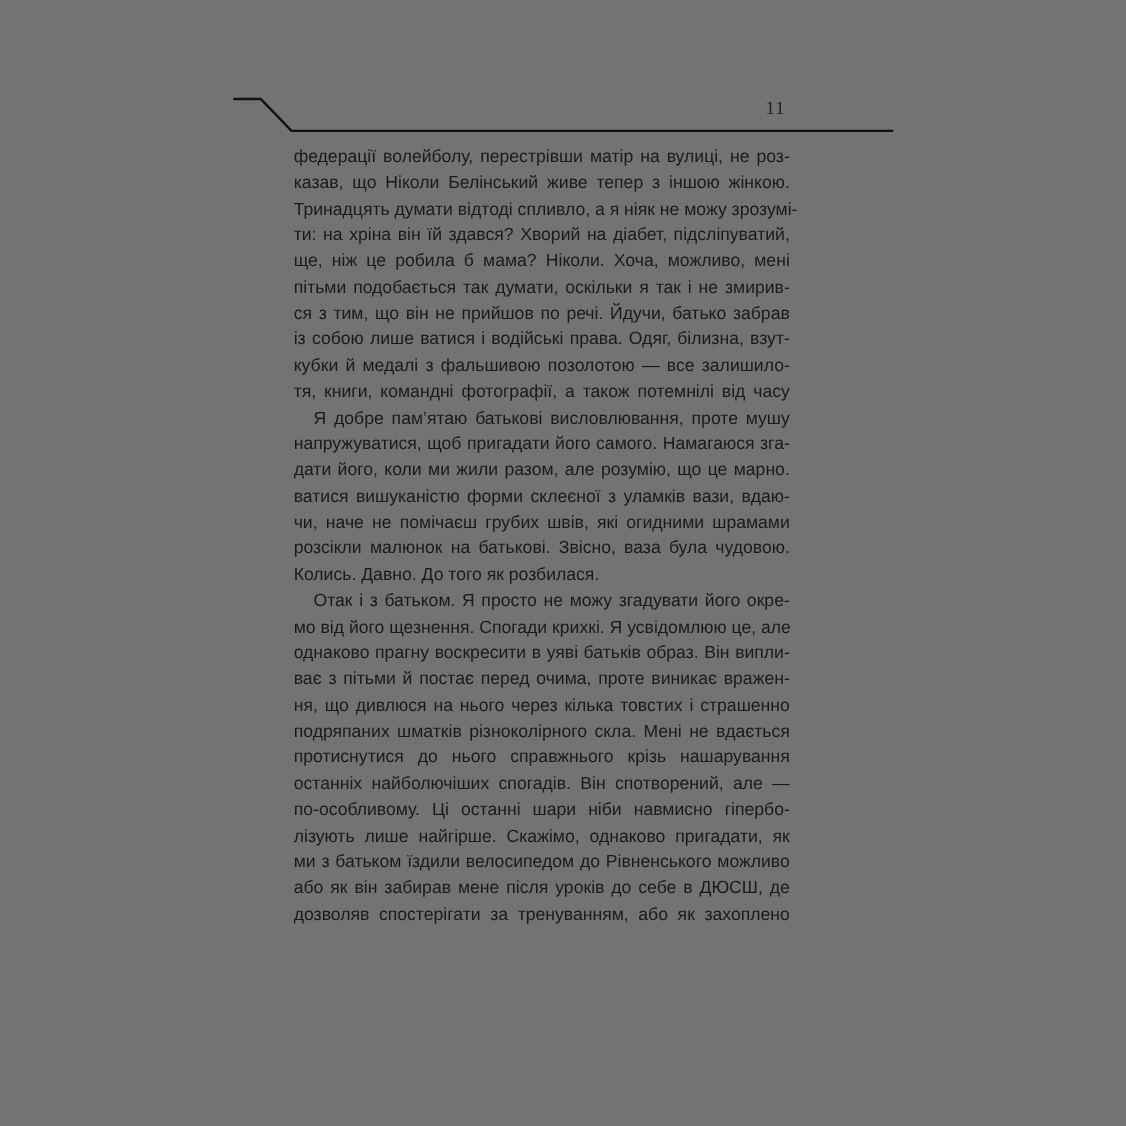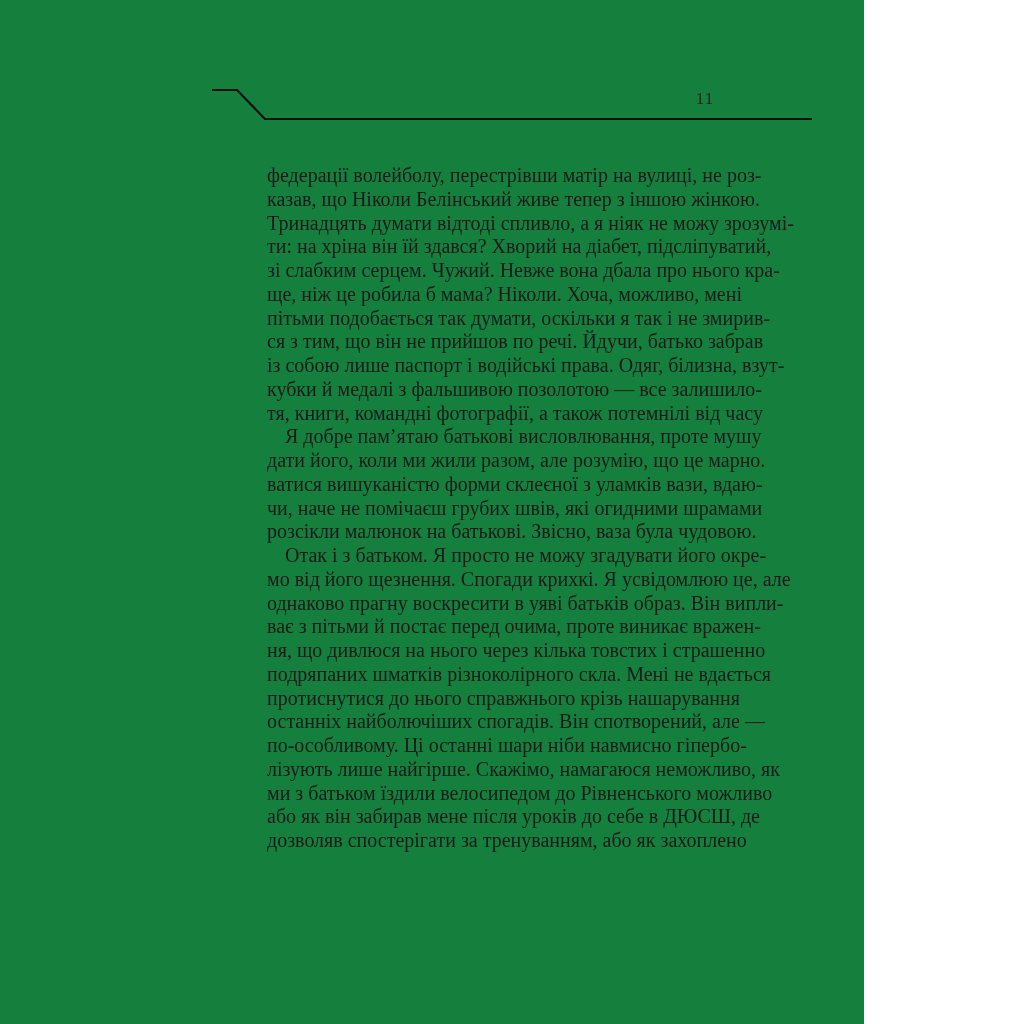--- a/index.html
+++ b/index.html
@@ -1,26 +1,26 @@
 <!DOCTYPE html>
 <html><head>
 <meta charset="utf-8">
 <style>
   html, body { margin: 0; padding: 0; background: #ffffff; }
   body { width: 1024px; height: 1024px; position: relative; overflow: hidden; }
-  .page { position: absolute; left: 0; top: 0; width: 864px; height: 1024px; background: #15803d; }
+  .page { position: absolute; left: 0; top: 0; width: 1024px; height: 1024px; background: #737373; }
   .header-rule { position: absolute; left: 0; top: 0; width: 1024px; height: 140px; }
   .page-number {
     position: absolute; left: 690px; top: 89px; width: 30px;
     font-family: "Liberation Serif", serif; font-size: 17px; color: #222;
     text-align: center; letter-spacing: 1px;
   }
   .body-text {
-    position: absolute; left: 267px; top: 164px; width: 451px;
-    font-family: Liberation Serif, serif; font-size: 20px; line-height: 23.75px;
+    position: absolute; left: 267px; top: 131px; width: 451px;
+    font-family: Liberation Sans, sans-serif; font-size: 16px; line-height: 23.75px;
     color: #1a1a1a;
   }
   .line {
     display: block; white-space: nowrap; text-align: justify; text-align-last: justify;
     height: 23.75px; overflow: visible;
   }
   .line.last { text-align-last: left; }
   .line.indent { padding-left: 18px; }
 </style>
 </head>
@@ -32,46 +32,47 @@
   </svg>
   <div class="page-number">11</div>
 
   <div class="body-text">
 
     <div>
       <span class="line">федерації волейболу, перестрівши матір на вулиці, не роз-</span>
       <span class="line">казав, що Ніколи Белінський живе тепер з іншою жінкою.</span>
       <span class="line">Тринадцять думати відтоді спливло, а я ніяк не можу зрозумі-</span>
       <span class="line">ти: на хріна він їй здався? Хворий на діабет, підсліпуватий,</span>
-      <span class="line">зі слабким серцем. Чужий. Невже вона дбала про нього кра-</span>
       <span class="line">ще, ніж це робила б мама? Ніколи. Хоча, можливо, мені</span>
       <span class="line">пітьми подобається так думати, оскільки я так і не змирив-</span>
       <span class="line">ся з тим, що він не прийшов по речі. Йдучи, батько забрав</span>
-      <span class="line">із собою лише паспорт і водійські права. Одяг, білизна, взут-</span>
+      <span class="line">із собою лише ватися і водійські права. Одяг, білизна, взут-</span>
       <span class="line">кубки й медалі з фальшивою позолотою — все залишило-</span>
       <span class="line">тя, книги, командні фотографії, а також потемнілі від часу</span>
     </div>
 
     <div>
       <span class="line indent">Я добре пам’ятаю батькові висловлювання, проте мушу</span>
+      <span class="line">напружуватися, щоб пригадати його самого. Намагаюся зга-</span>
       <span class="line">дати його, коли ми жили разом, але розумію, що це марно.</span>
       <span class="line">ватися вишуканістю форми склеєної з уламків вази, вдаю-</span>
       <span class="line">чи, наче не помічаєш грубих швів, які огидними шрамами</span>
       <span class="line">розсікли малюнок на батькові. Звісно, ваза була чудовою.</span>
+      <span class="line last">Колись. Давно. До того як розбилася.</span>
     </div>
 
     <div>
       <span class="line indent">Отак і з батьком. Я просто не можу згадувати його окре-</span>
       <span class="line">мо від його щезнення. Спогади крихкі. Я усвідомлюю це, але</span>
       <span class="line">однаково прагну воскресити в уяві батьків образ. Він випли-</span>
       <span class="line">ває з пітьми й постає перед очима, проте виникає вражен-</span>
       <span class="line">ня, що дивлюся на нього через кілька товстих і страшенно</span>
       <span class="line">подряпаних шматків різноколірного скла. Мені не вдається</span>
       <span class="line">протиснутися до нього справжнього крізь нашарування</span>
       <span class="line">останніх найболючіших спогадів. Він спотворений, але —</span>
       <span class="line">по-особливому. Ці останні шари ніби навмисно гіпербо-</span>
-      <span class="line">лізують лише найгірше. Скажімо, намагаюся неможливо, як</span>
+      <span class="line">лізують лише найгірше. Скажімо, однаково пригадати, як</span>
       <span class="line">ми з батьком їздили велосипедом до Рівненського можливо</span>
       <span class="line">або як він забирав мене після уроків до себе в ДЮСШ, де</span>
       <span class="line">дозволяв спостерігати за тренуванням, або як захоплено</span>
     </div>
   </div>
 </div>
 
 </body></html>

